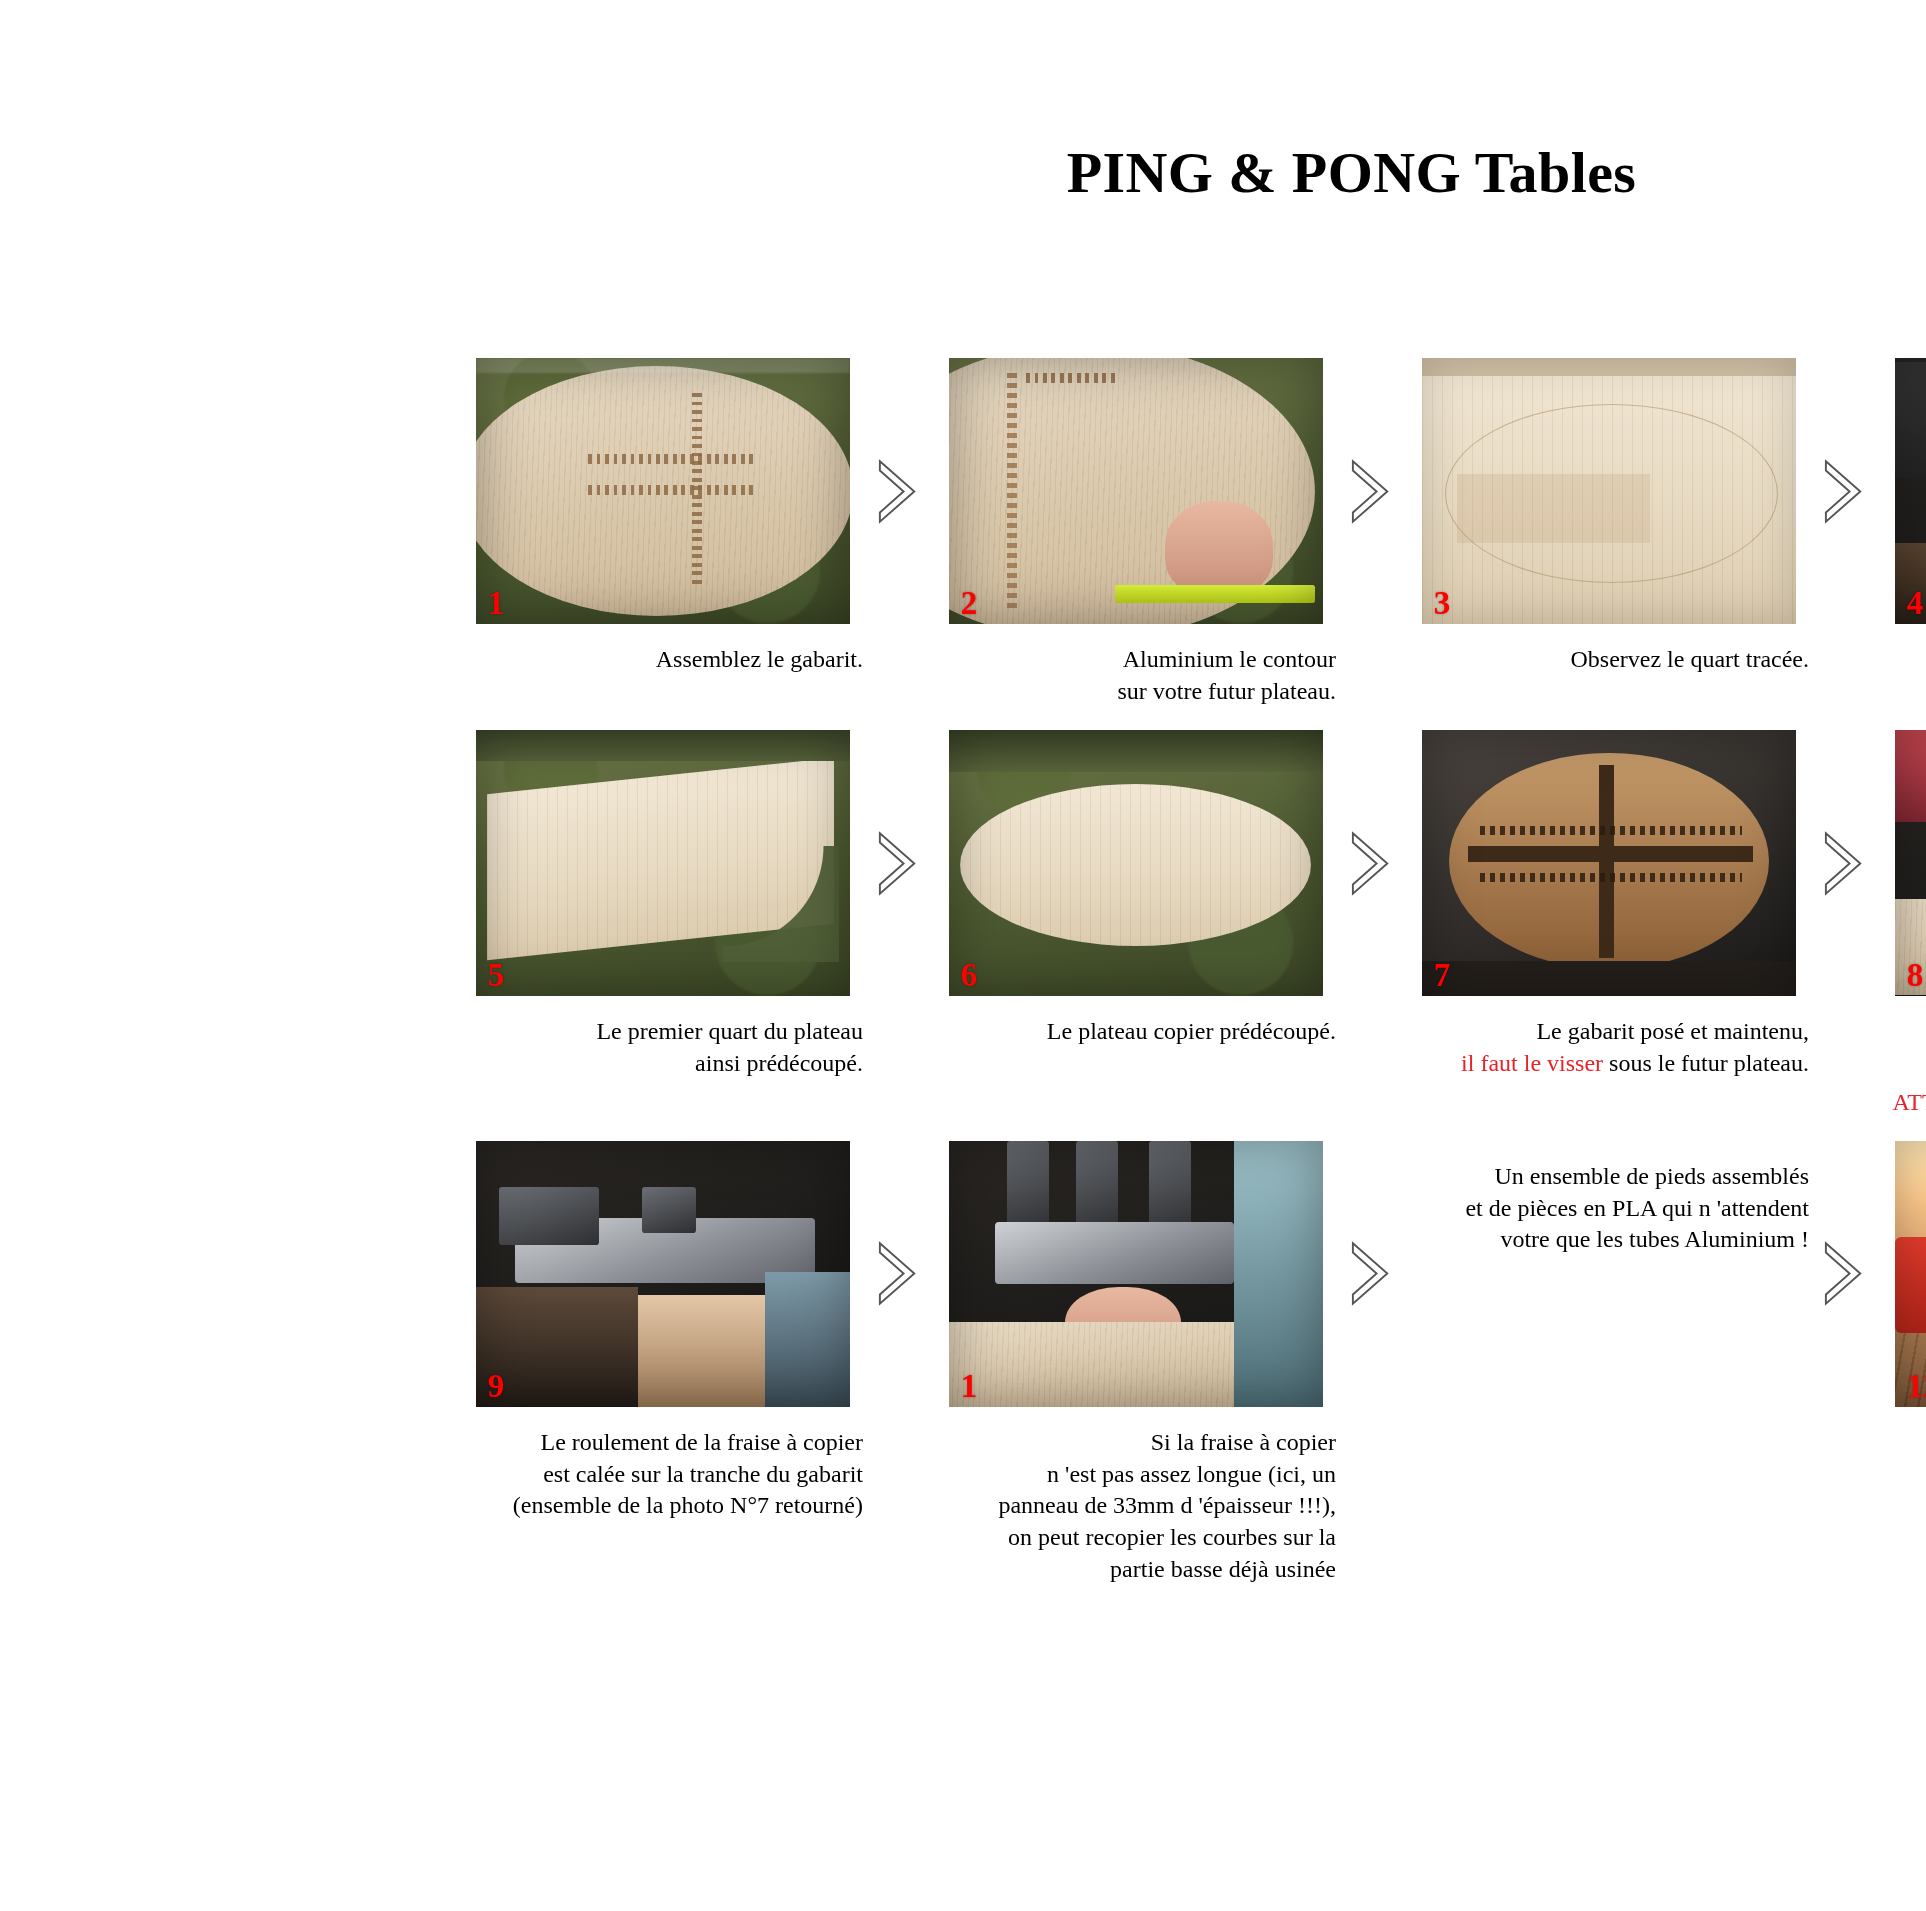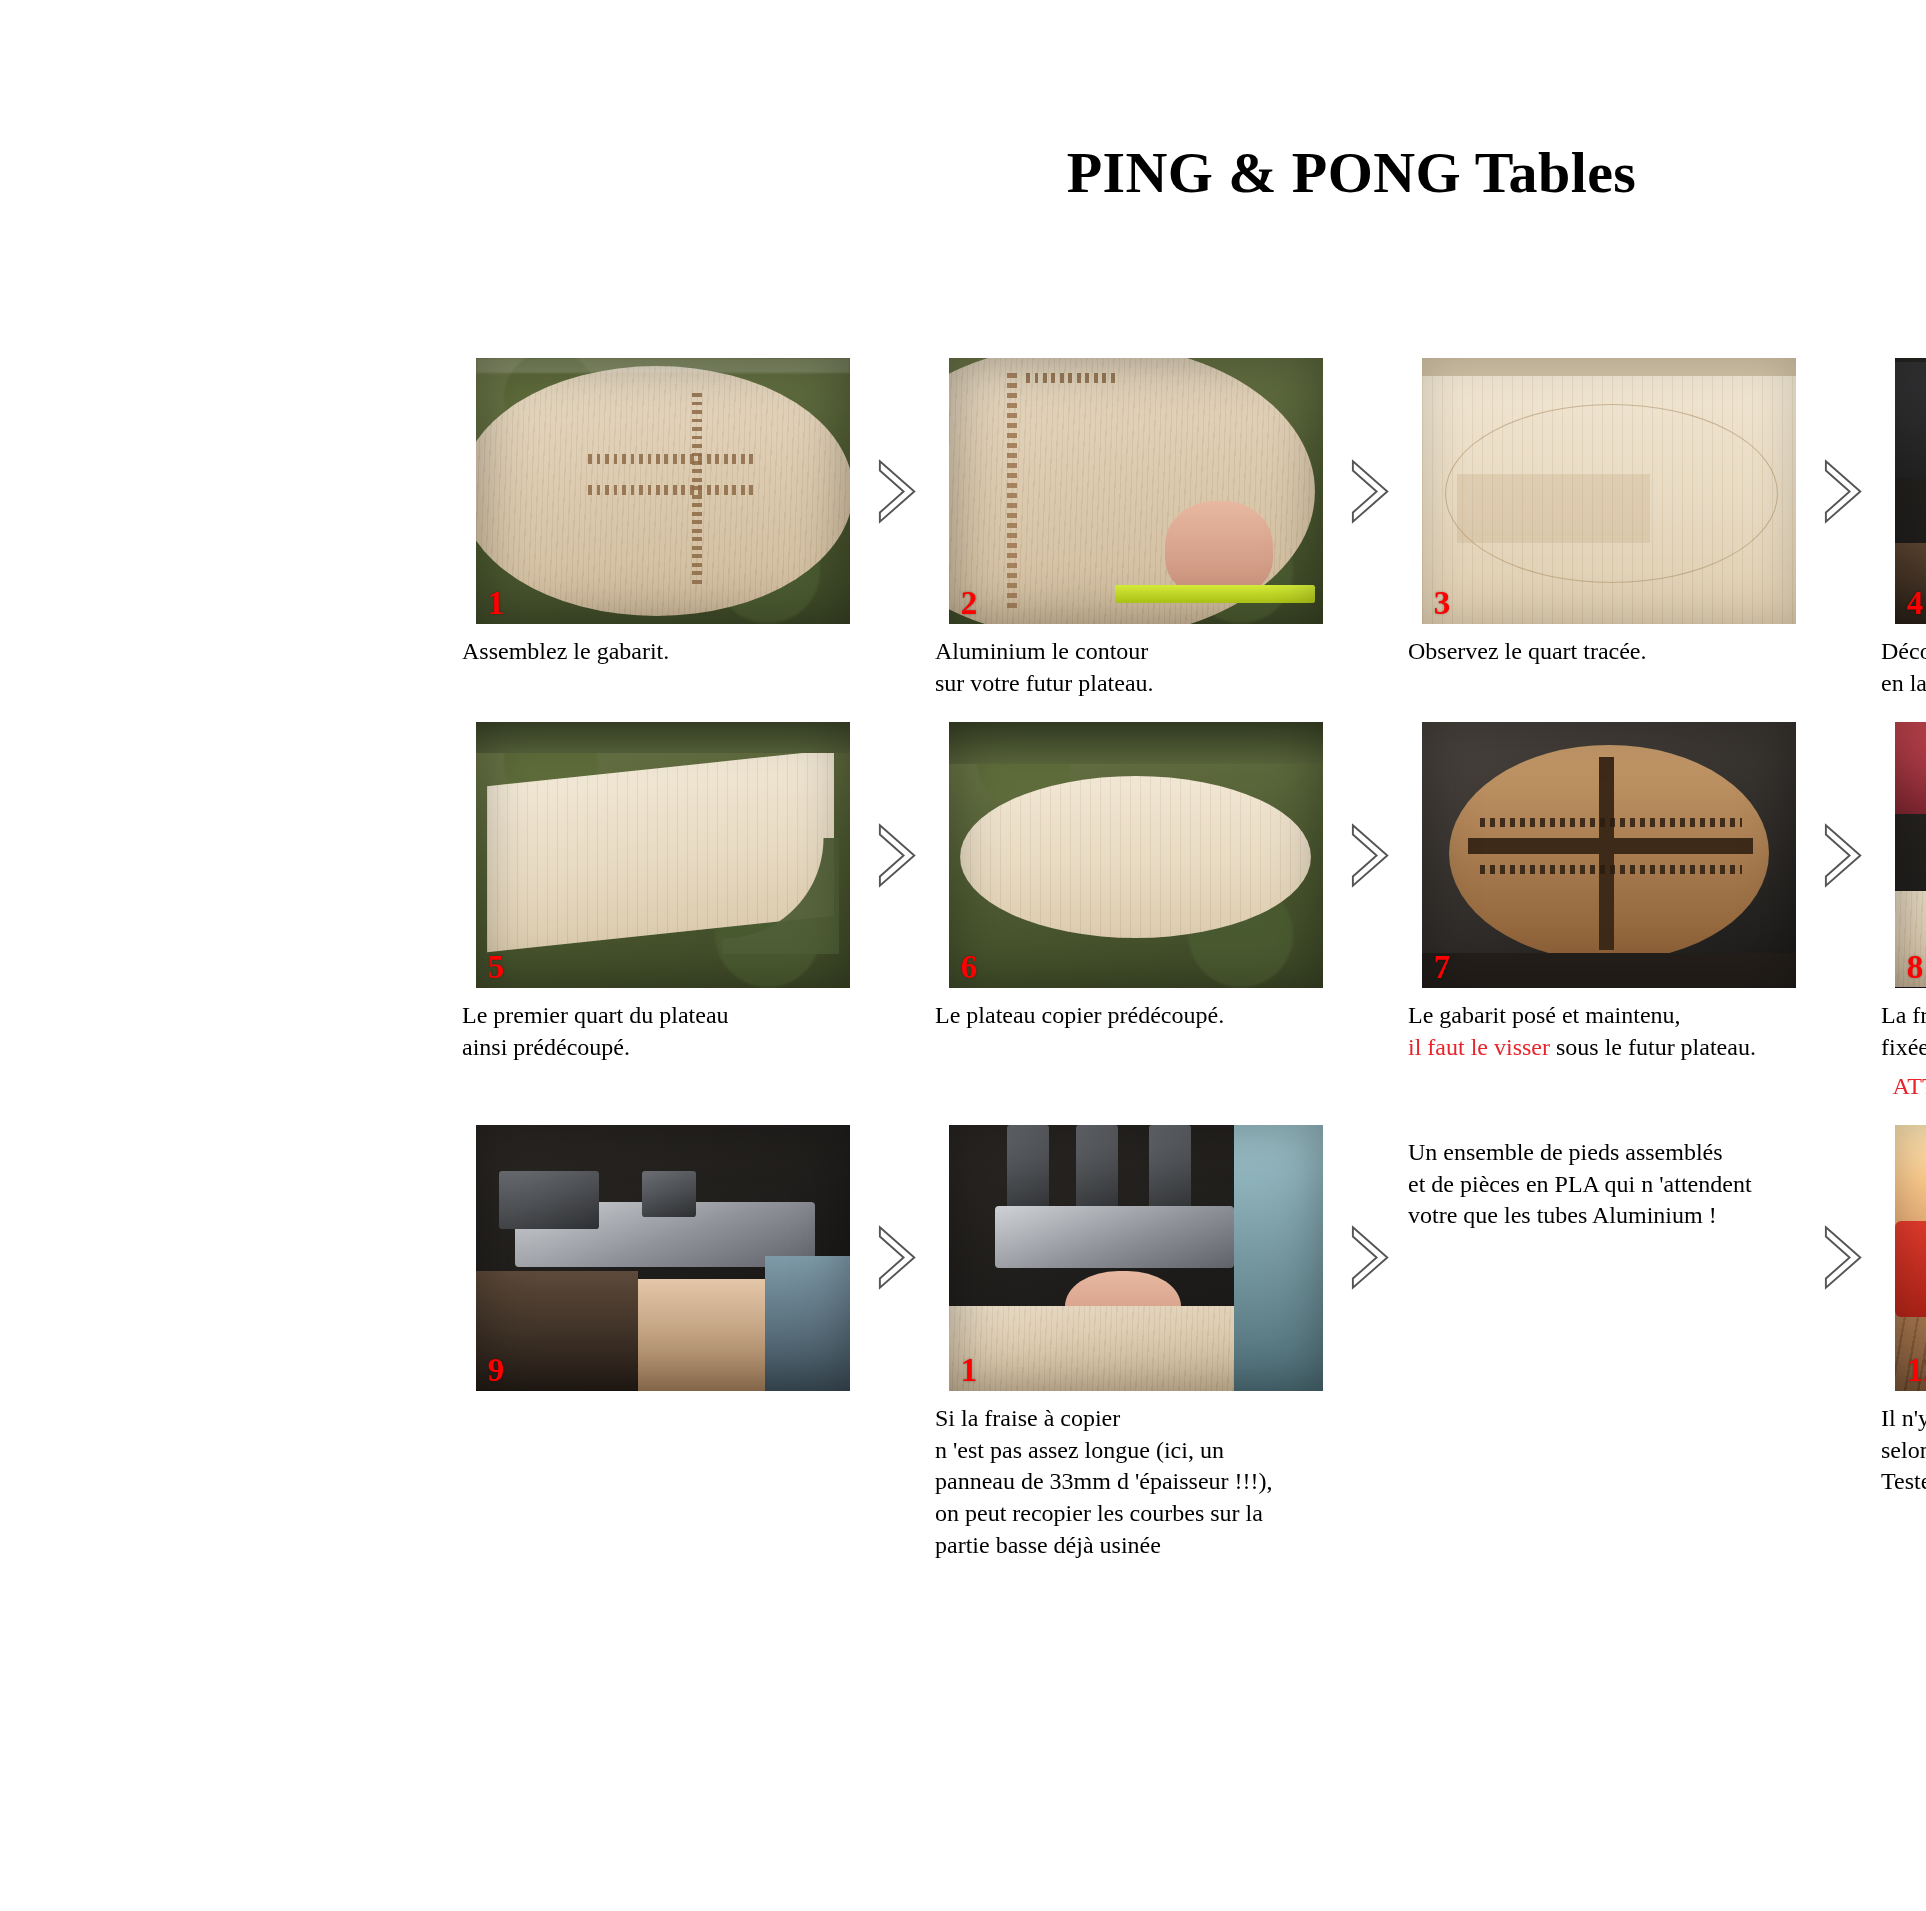--- a/index.html
+++ b/index.html
@@ -68,22 +68,22 @@
     bottom: 3.9px;
     color: #ff0000;
     font-family: "Liberation Serif", serif;
     font-weight: bold;
     font-size: 33px;
     line-height: 1;
     text-shadow: 0 0 2.3px rgba(0,0,0,0.35);
   }
 
   .caption {
-    margin-top: 12px;
-    text-align: left;
+    margin-top: 20px;
+    text-align: right;
     font-family: "Liberation Serif", serif;
     font-size: 24px;
     line-height: 1.32;
     width: 401px;
   }
   .caption .red { color: #e8232a; }
   .warn {
     margin-top: 7px;
     color: #e8232a;
     font-size: 24px;
@@ -386,20 +386,25 @@
         <div class="photo-wrap">
           <div class="photo ph-bg-dark"></div>
           <div class="metal" style="left:39px;top:77px;width:300px;height:65px;"></div>
           <div class="metal-dark" style="left:23px;top:46px;width:100px;height:58px;"></div>
           <div class="metal-dark" style="left:166px;top:46px;width:54px;height:46px;"></div>
           <div class="panel-rect" style="left:0;top:146px;width:162px;height:119px;background:linear-gradient(180deg,#5d4a3a,#241c16);"></div>
           <div class="panel-rect" style="left:162px;top:154px;width:127px;height:112px;background:linear-gradient(180deg,#e4c7a8,#9d7a57);"></div>
           <div class="panel-rect" style="left:289px;top:131px;width:85px;height:135px;background:linear-gradient(180deg,#7e9aa8,#3c4d58);"></div>
           <div class="vignette"></div>
           <div class="step-num">9</div>
+        </div>
+        <div class="caption">
+          <div>Le roulement de la fraise à copier</div>
+          <div>est calée sur la tranche du gabarit</div>
+          <div>(ensemble de la photo N°7 retourné)</div>
         </div>
       </div>
 
       <div class="arrow">
         <svg width="46" height="65" viewBox="0 0 120 170">
           <path d="M10 6 L100 85 L10 164 L10 140 L72 85 L10 30 Z" fill="none" stroke="#555" stroke-width="5"></path>
         </svg>
       </div>
 
       <div class="cell">

